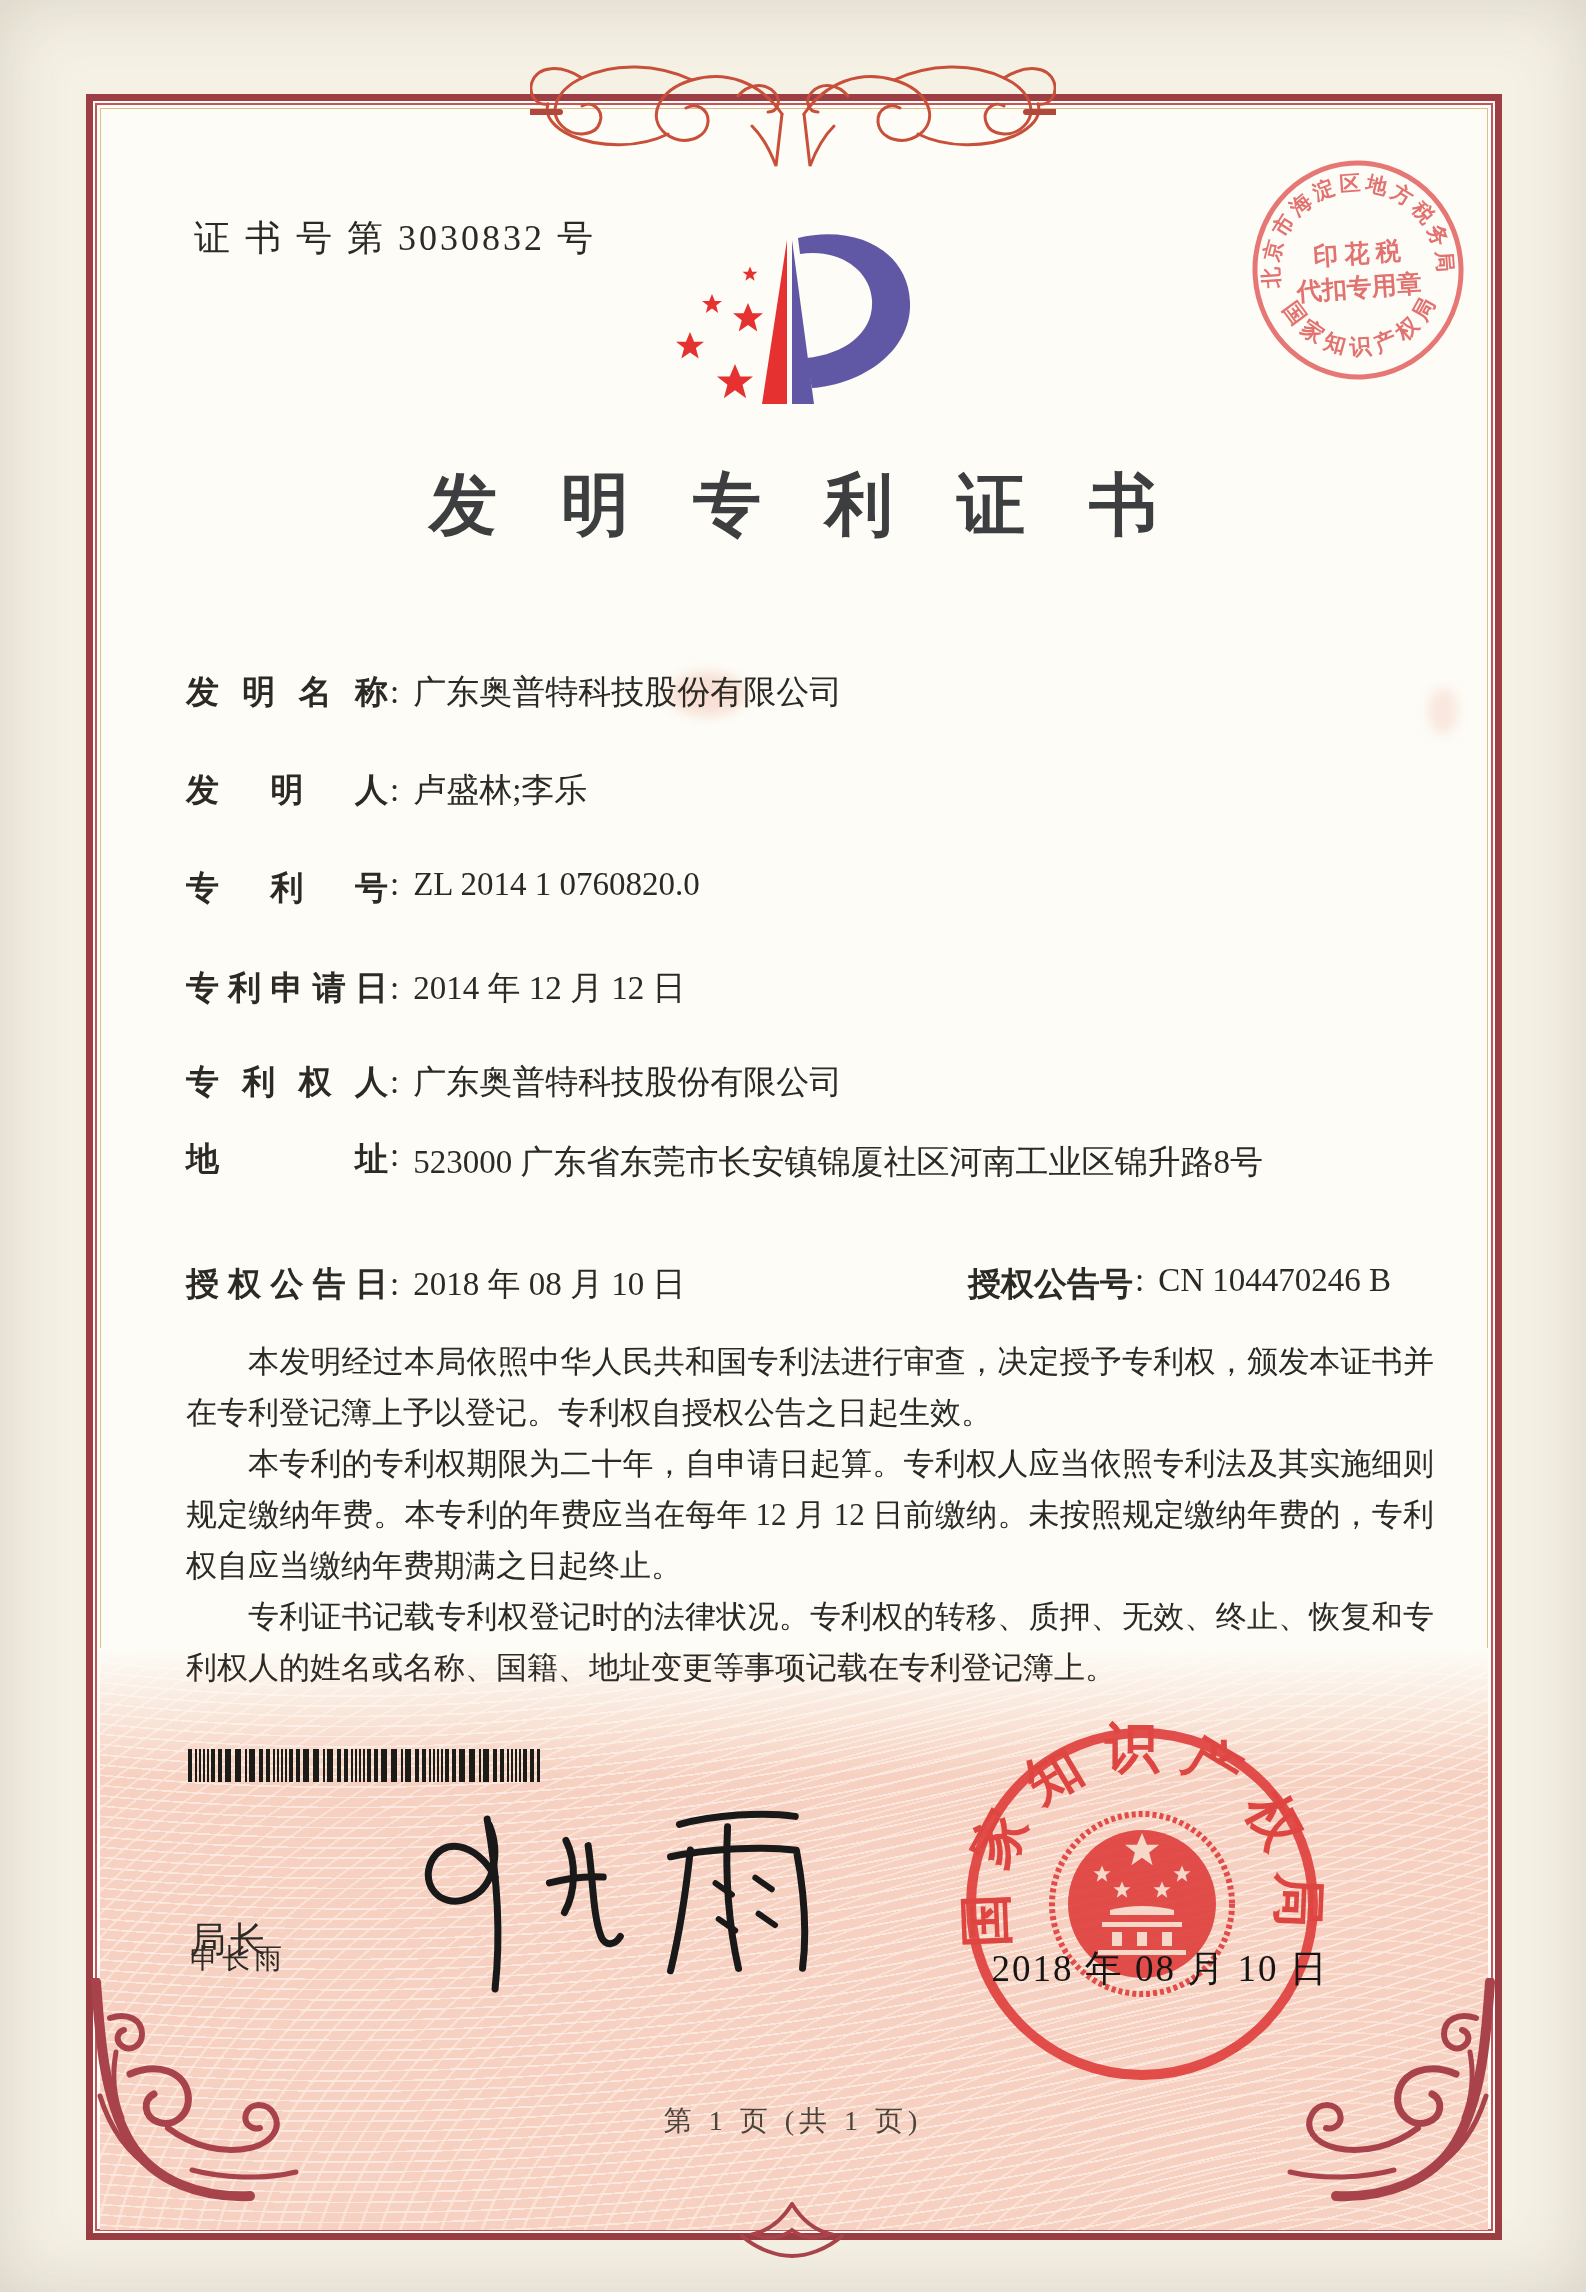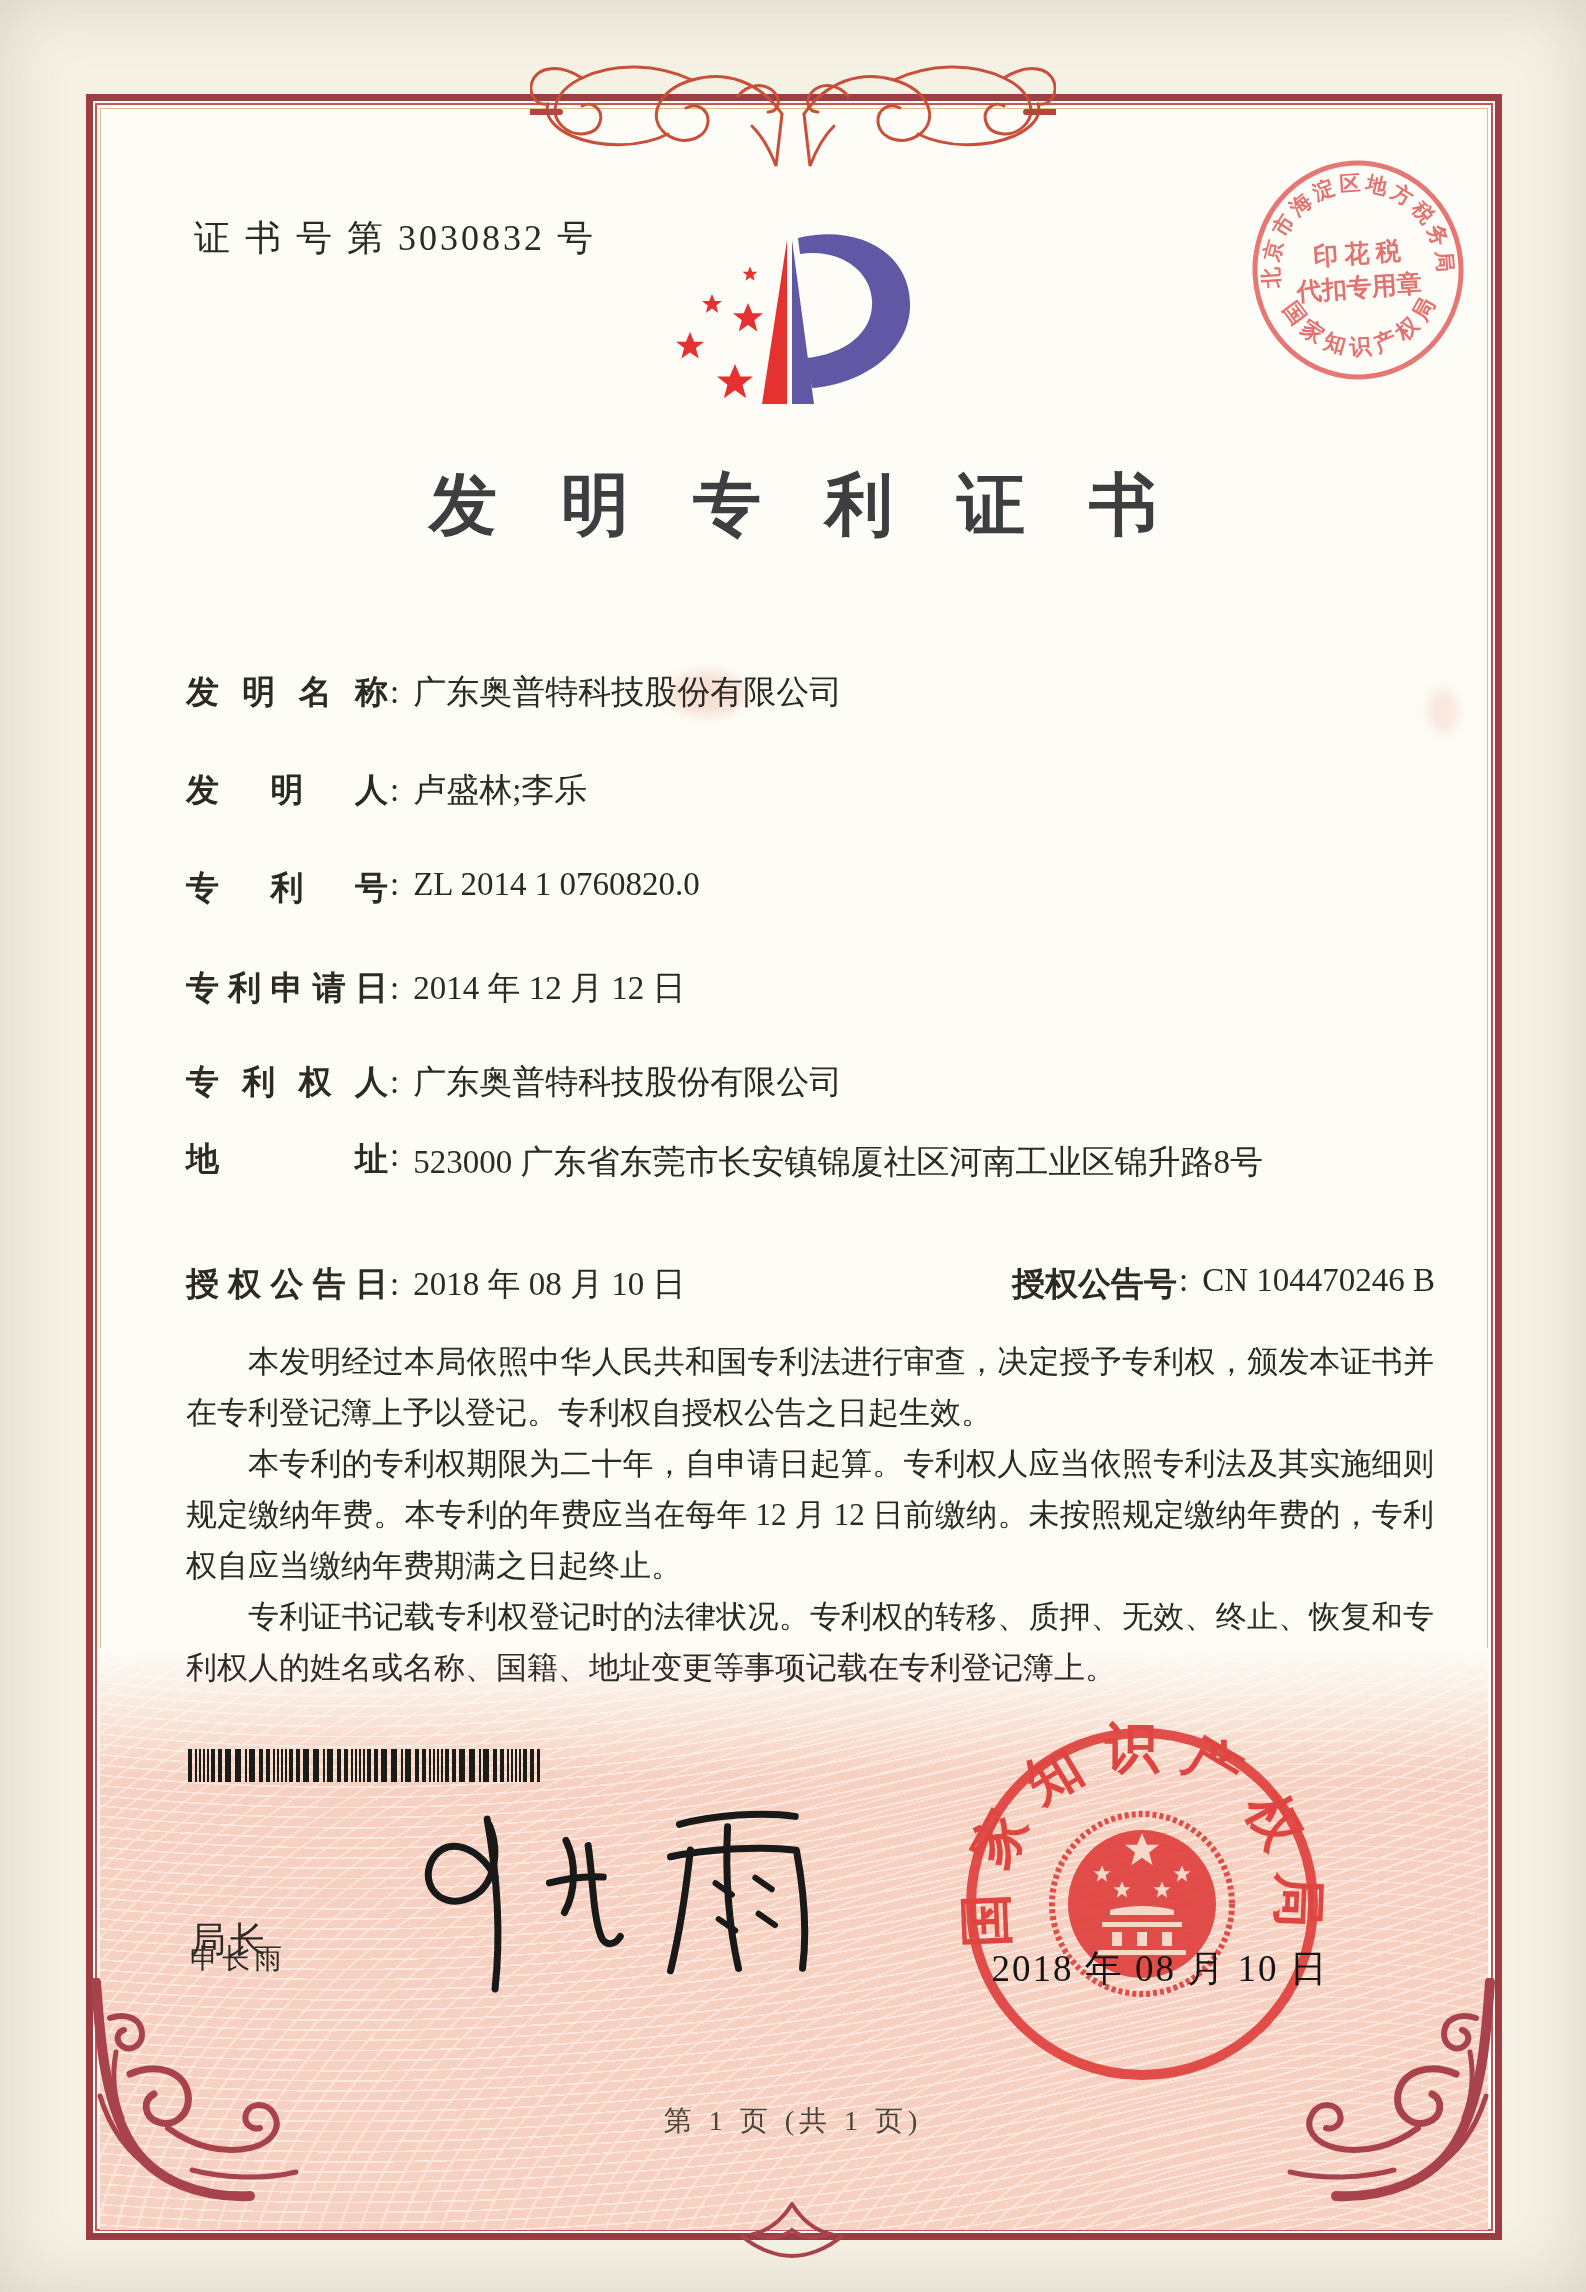--- a/index.html
+++ b/index.html
@@ -27,21 +27,21 @@
   .smudge{position:absolute;border-radius:50%;background:#f3c9bb;filter:blur(6px);opacity:.55;z-index:1;}
   
   .cert-no{position:absolute;left:158px;top:214px;font-size:36px;letter-spacing:3px;z-index:2;margin-left:36px;}
   .title{position:absolute;left:0;right:0;top:460px;text-align:center;z-index:2;
     font-size:68px;font-weight:600;color:#3c3e3f;letter-spacing:64px;text-indent:64px;}
   .fr{position:absolute;white-space:nowrap;font-size:33px;z-index:2;}
   .flabel{display:inline-block;width:202px;text-align:justify;text-align-last:justify;vertical-align:top;font-weight:bold;}
   .fcolon{display:inline-block;margin-left:2px;}
   .fvalue{margin-left:14px;}
   .fr-address .fvalue{display:inline-block;width:905px;white-space:normal;line-height:50px;vertical-align:top;}
-  .fr-grant2 .flabel{width:auto;text-align:left;text-align-last:auto;margin-left:44px;}
+  .fr-grant2 .flabel{width:auto;text-align:left;text-align-last:auto;}
   .paras{position:absolute;left:186px;top:1336px;width:1248px;z-index:2;
     font-size:31px;line-height:51px;text-align:justify;}
   .paras p{margin:0;text-indent:2em;}
   .director-label{position:absolute;left:190px;top:1916px;font-size:36px;letter-spacing:4px;z-index:2;}
   .director-name{position:absolute;left:190px;top:1940px;font-size:28px;letter-spacing:4px;z-index:2;}
   .seal-date{position:absolute;left:980px;top:1944px;width:360px;text-align:center;
     font-size:37px;letter-spacing:2px;color:#151515;z-index:4;}
   .page-footer{position:absolute;left:0;right:0;top:2102px;text-align:center;
     font-size:28px;letter-spacing:5px;color:#4a443c;z-index:2;}
   

